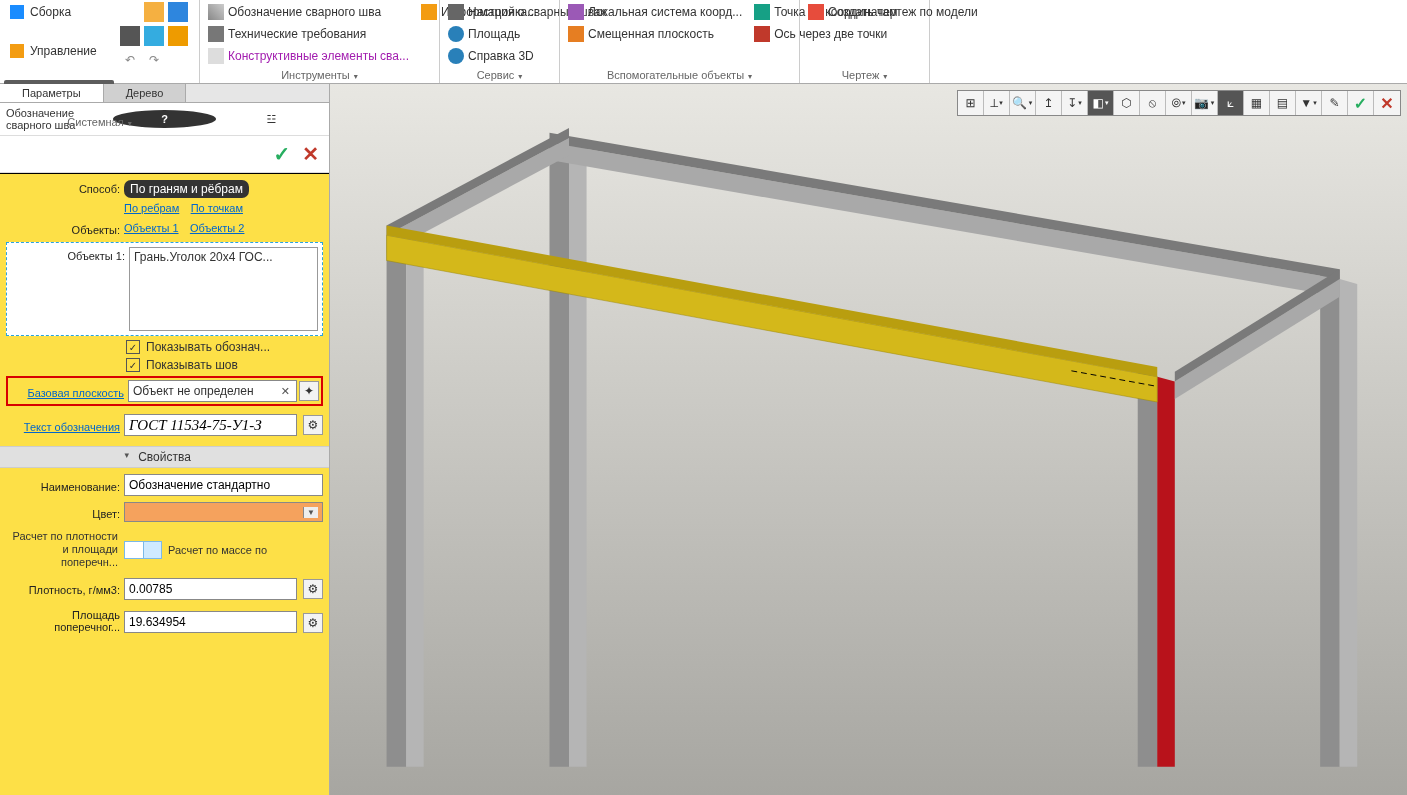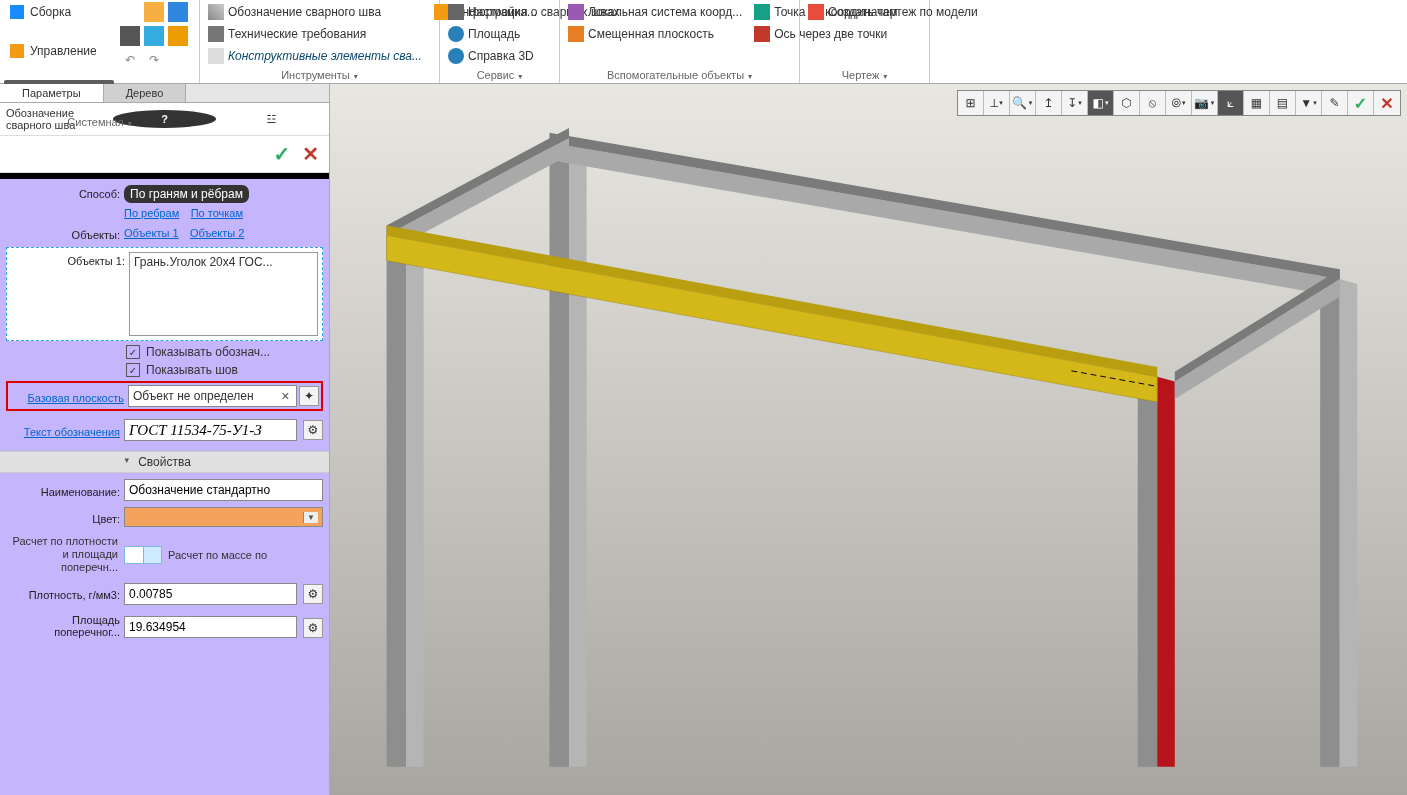--- a/index.html
+++ b/index.html
@@ -24,21 +24,21 @@
 .ic-open { background: #f5b041; }
 .ic-save { background: #2e86de; }
 .ic-print { background: #555; }
 .ic-pdf { background:#34ace0;}
 .ic-export { background:#ee9b00;}
 .ic-undo { color:#888;}
 .ic-redo { color:#888;}
 
 .tool-col { display: flex; flex-direction: column; gap: 2px; }
 .tool-item { display: flex; align-items: center; gap: 4px; padding: 2px 4px; white-space: nowrap; }
-.tool-item.disabled { color: #0c4a6e; font-style: italic; }
+.tool-item.disabled { color: #a21caf; }
 .tool-item .ti { width: 16px; height: 16px; display:inline-block; }
 .ti-weld { background: linear-gradient(45deg,#888,#ccc); }
 .ti-tech { background: #777; }
 .ti-cons { background: #ddd; }
 .ti-info { background:#f39c12;}
 .ti-gear { background:#666;}
 .ti-help { background:#2980b9; border-radius:50%;}
 .ti-lcs { background:#9b59b6;}
 .ti-plane { background:#e67e22;}
 .ti-point { background:#16a085;}
@@ -52,21 +52,21 @@
 .panel-tab { padding: 3px 22px; background: #d0d0d0; border-right: 1px solid #aaa; font-size: 11px; }
 .panel-tab.active { background: #fff; }
 .panel-header { display: flex; align-items: center; padding: 4px 6px; background: #fff; border-bottom: 1px solid #ddd; }
 .panel-header span { flex: 1; font-size: 11px; }
 .hicon { width: 18px; height: 18px; margin-left: 4px; display: inline-flex; align-items: center; justify-content: center; border-radius: 2px; }
 .hicon.help { background: #333; color: #fff; border-radius: 50%; font-weight: bold; }
 .confirm-row { display: flex; justify-content: flex-end; gap: 12px; padding: 6px 10px; background:#fff; border-bottom:1px solid #ddd;}
 .check-ic { color: #27ae60; font-size: 20px; font-weight: bold; }
 .x-ic { color: #c0392b; font-size: 20px; font-weight: bold; }
 
-.panel-body { flex: 1; overflow: auto; background: #c4b5fd; padding: 6px 6px 8px 6px; border-top:6px solid #000000;}
+.panel-body { flex: 1; overflow: auto; background: #fde047; padding: 6px 6px 8px 6px; border-top:1px solid #000000;}
 .prow { display: flex; align-items: flex-start; margin-bottom: 6px; gap: 4px; }
 .plabel { width: 114px; text-align: right; padding-top: 3px; font-size: 11px; color: #222; }
 .pval { flex: 1; }
 .chip { background: #333; color: #fff; padding: 2px 6px; display: inline-block; margin-bottom: 3px; border-radius: 7px; }
 .link { color: #0066cc; text-decoration: underline; cursor: pointer; margin-right: 8px; font-size:11px;}
 .link-label-u { color:#0066cc; text-decoration: underline; width:114px; text-align:right; font-size:11px; padding-top:4px;}
 .dashed-box { border: 1px dashed #2aa4e0; padding: 4px; background:#fff;}
 .listbox { border: 1px solid #999; height: 84px; background: #fff; padding: 2px 4px; overflow:hidden;}
 .chk-row { display: flex; align-items: center; gap: 6px; margin: 4px 0 4px 120px; }
 .chkbox { width: 14px; height: 14px; border: 1px solid #555; display: inline-flex; align-items: center; justify-content: center; font-size: 10px; }

